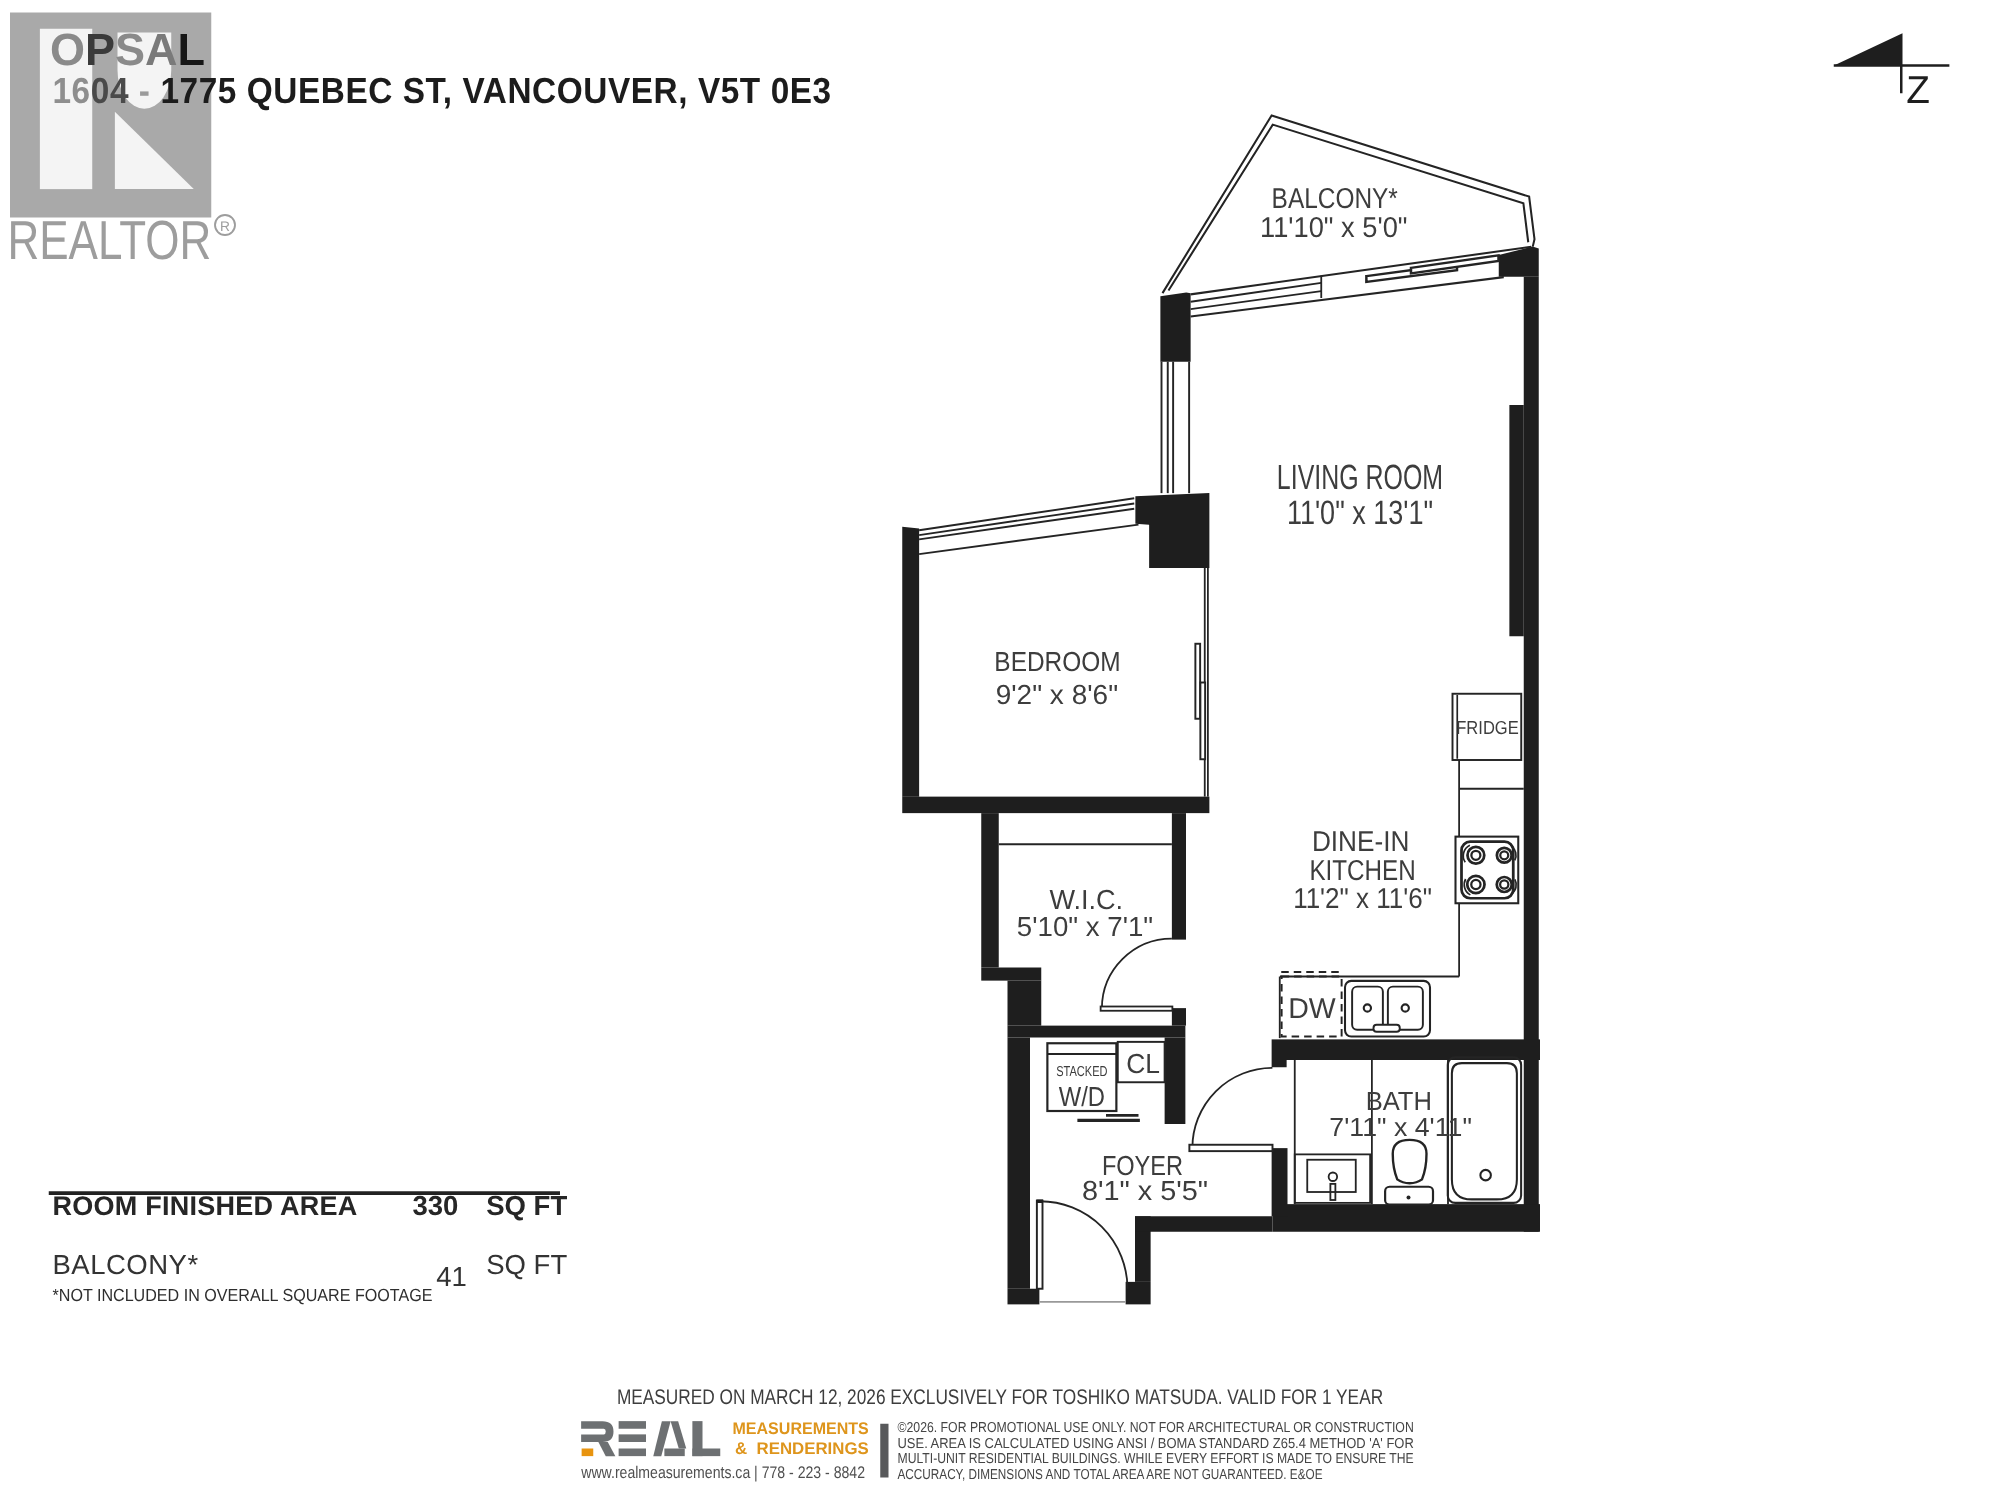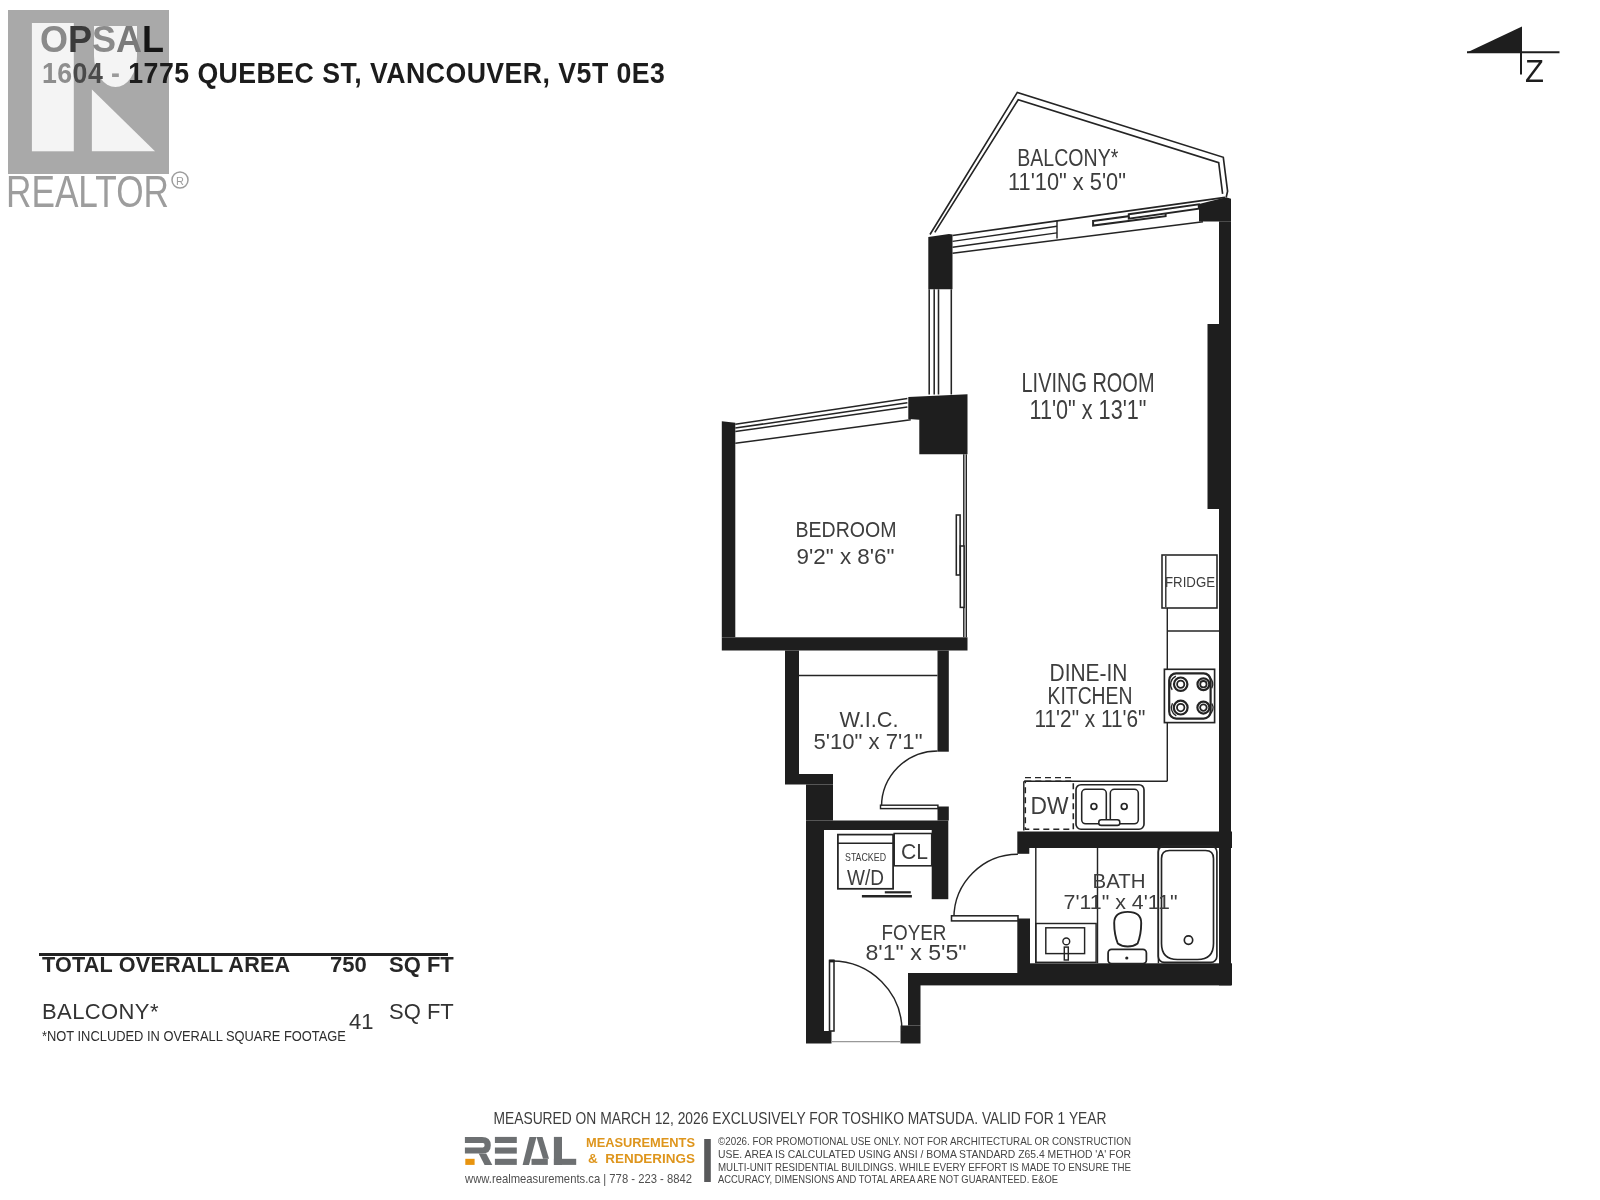--- a/index.html
+++ b/index.html
@@ -242,22 +242,22 @@
 
     <text x="1119" y="888" font-size="21" text-anchor="middle" textLength="53" lengthAdjust="spacingAndGlyphs">BATH</text>
 
     <text x="1120.5" y="909" font-size="21" text-anchor="middle" textLength="114" lengthAdjust="spacingAndGlyphs">7'11" x 4'11"</text>
   </g>
   </g>
 </svg>
 
 <div class="abs" style="left:39px;top:953px;width:409px;height:2.6px;background:#222;"></div>
 
-<div class="abs" style="left:42px;top:952px;font-size:21.6px;font-weight:bold;color:#262626;letter-spacing:0.2px;">TOTAL OVERALL AREA</div>
-<div class="abs" style="left:330px;top:952px;font-size:22px;font-weight:bold;color:#262626;">750</div>
+<div class="abs" style="left:42px;top:952px;font-size:21.6px;font-weight:bold;color:#262626;letter-spacing:0.2px;">ROOM FINISHED AREA</div>
+<div class="abs" style="left:330px;top:952px;font-size:22px;font-weight:bold;color:#262626;">330</div>
 <div class="abs" style="left:389px;top:952px;font-size:22px;font-weight:bold;color:#262626;">SQ FT</div>
 
 <div class="abs" style="left:42px;top:999px;font-size:22px;color:#333;letter-spacing:0.4px;">BALCONY*</div>
 <div class="abs" style="left:349px;top:999px;font-size:22px;color:#333;margin-top:10px;">41</div>
 <div class="abs" style="left:389px;top:999px;font-size:22px;color:#333;">SQ FT</div>
 
 <div class="abs" style="left:42px;top:1028px;font-size:14px;color:#2e2e2e;letter-spacing:0px;transform:scaleX(0.92);transform-origin:0 0;white-space:nowrap;">*NOT INCLUDED IN OVERALL SQUARE FOOTAGE</div>
 
 <svg class="abs" style="left:0px;top:1100px;" width="1600" height="100" viewBox="0 1100 1600 100">
 

